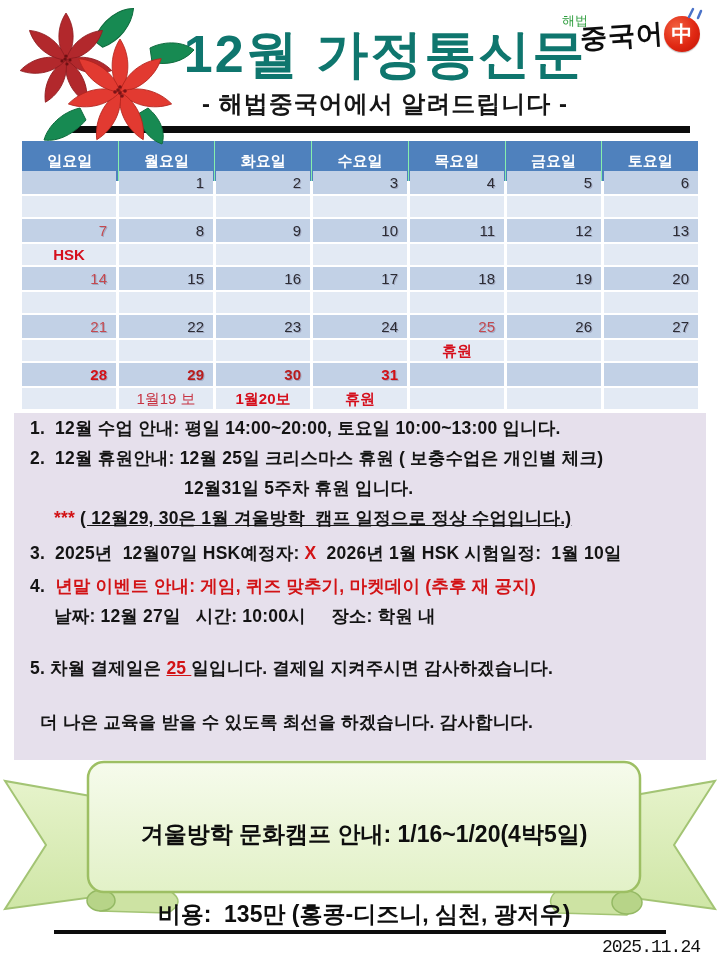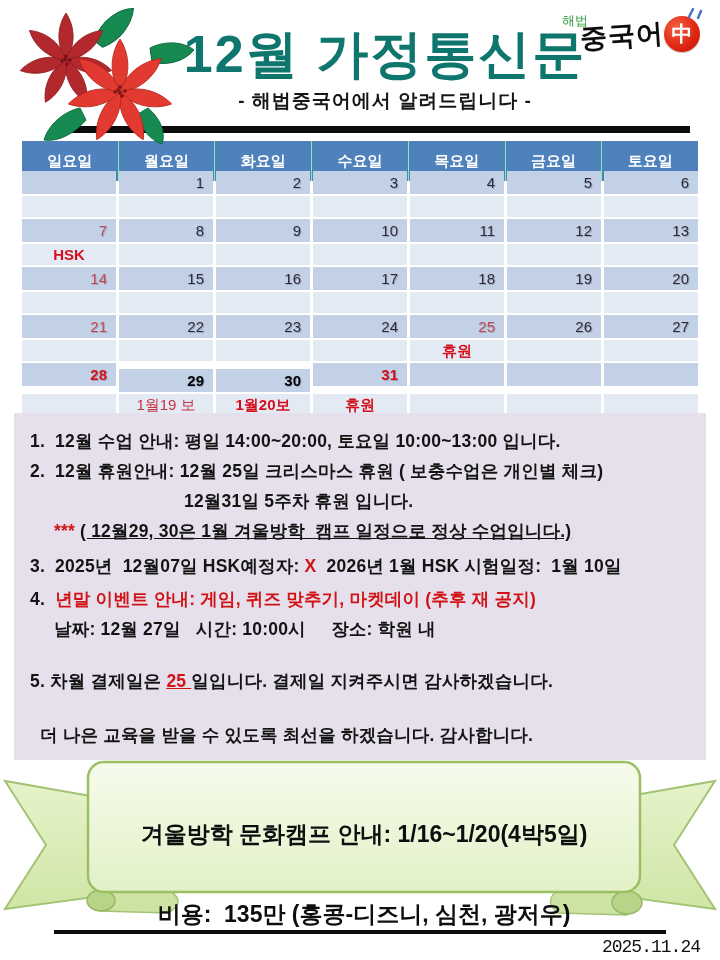--- a/index.html
+++ b/index.html
@@ -8,21 +8,21 @@
     position:relative; width:720px; height:960px; margin:0 auto;
     background:#ffffff; overflow:hidden;
     font-family:"Liberation Sans","DejaVu Sans",sans-serif;
     color:#111;
   }
 
   
   .flowers { position:absolute; left:0; top:0; z-index:3; }
   .title-block { position:absolute; left:150px; top:24px; width:470px; text-align:center; z-index:2; }
   .main-title { font-size:52px; font-weight:800; letter-spacing:2px; color:#0f766e; line-height:60px; }
-  .subtitle { margin-top:4px; font-size:19px; font-weight:700; letter-spacing:1px; color:#161616; }
+  .subtitle { margin-top:4px; font-size:24px; font-weight:700; letter-spacing:1px; color:#161616; }
   .title-rule { position:absolute; left:52px; top:126px; width:638px; height:7px; background:#0c0c0c; z-index:1; }
 
   .logo { position:absolute; right:14px; top:8px; z-index:2; width:150px; height:56px; }
   .logo-small { position:absolute; left:6px; top:4px; font-size:13px; font-weight:400; color:#2e9e3e; }
   .logo-main { position:absolute; left:24px; top:10px; font-size:27px; font-weight:800; color:#0d0d0d; transform:rotate(-4deg); letter-spacing:1px; }
   .logo-badge {
     position:absolute; right:6px; top:8px; width:36px; height:36px; border-radius:50%;
     background:radial-gradient(circle at 35% 32%, #f2603f 0%, #e02813 55%, #c01205 100%);
     color:#fff; font-size:21px; font-weight:800; display:flex; align-items:center; justify-content:center;
     box-shadow:0 1px 1px rgba(0,0,0,.25);
@@ -46,29 +46,29 @@
   .cal-d {
     height:23px; background:var(--date-row,#c2d1e6);
     text-align:right; padding-right:9px; font-size:15px; line-height:23px;
     color:#2c2c34; text-shadow:1px 1px 0 rgba(120,120,150,.45);
   }
   .cal-n {
     height:21px; background:var(--note-row,#e3eaf4);
     text-align:center; font-size:15px; line-height:21px; font-weight:600;
   }
   .cal-d.red { color:#c4494f; }
-  .cal-d.bold { font-weight:800; color:#000000;margin-top:6px; }
+  .cal-d.bold { font-weight:800; color:#b91c1c; }
   .cal-d.redbold { color:#d31016; font-weight:800; }
   .cal-n.red { color:#c73443; font-weight:500; }
   .cal-n.redbold { color:#d50f1c; font-weight:800; }
 
   
   .ann-box {
     position:absolute; left:14px; top:413px; width:692px; height:347px;
-    background:var(--lavender,#e6e0ec); padding-top:13px;
+    background:var(--lavender,#e6e0ec); 
   }
   .ann-line {
     white-space:pre-wrap; font-size:17.5px; font-weight:700; line-height:30px; color:#141414;
     letter-spacing:0.2px;
   }
   .ann-line span.red   { color:#d21316; }
   .ann-line span.ul    { text-decoration:underline; }
   .ann-line span.redul { color:#d21316; text-decoration:underline; }
 
   

